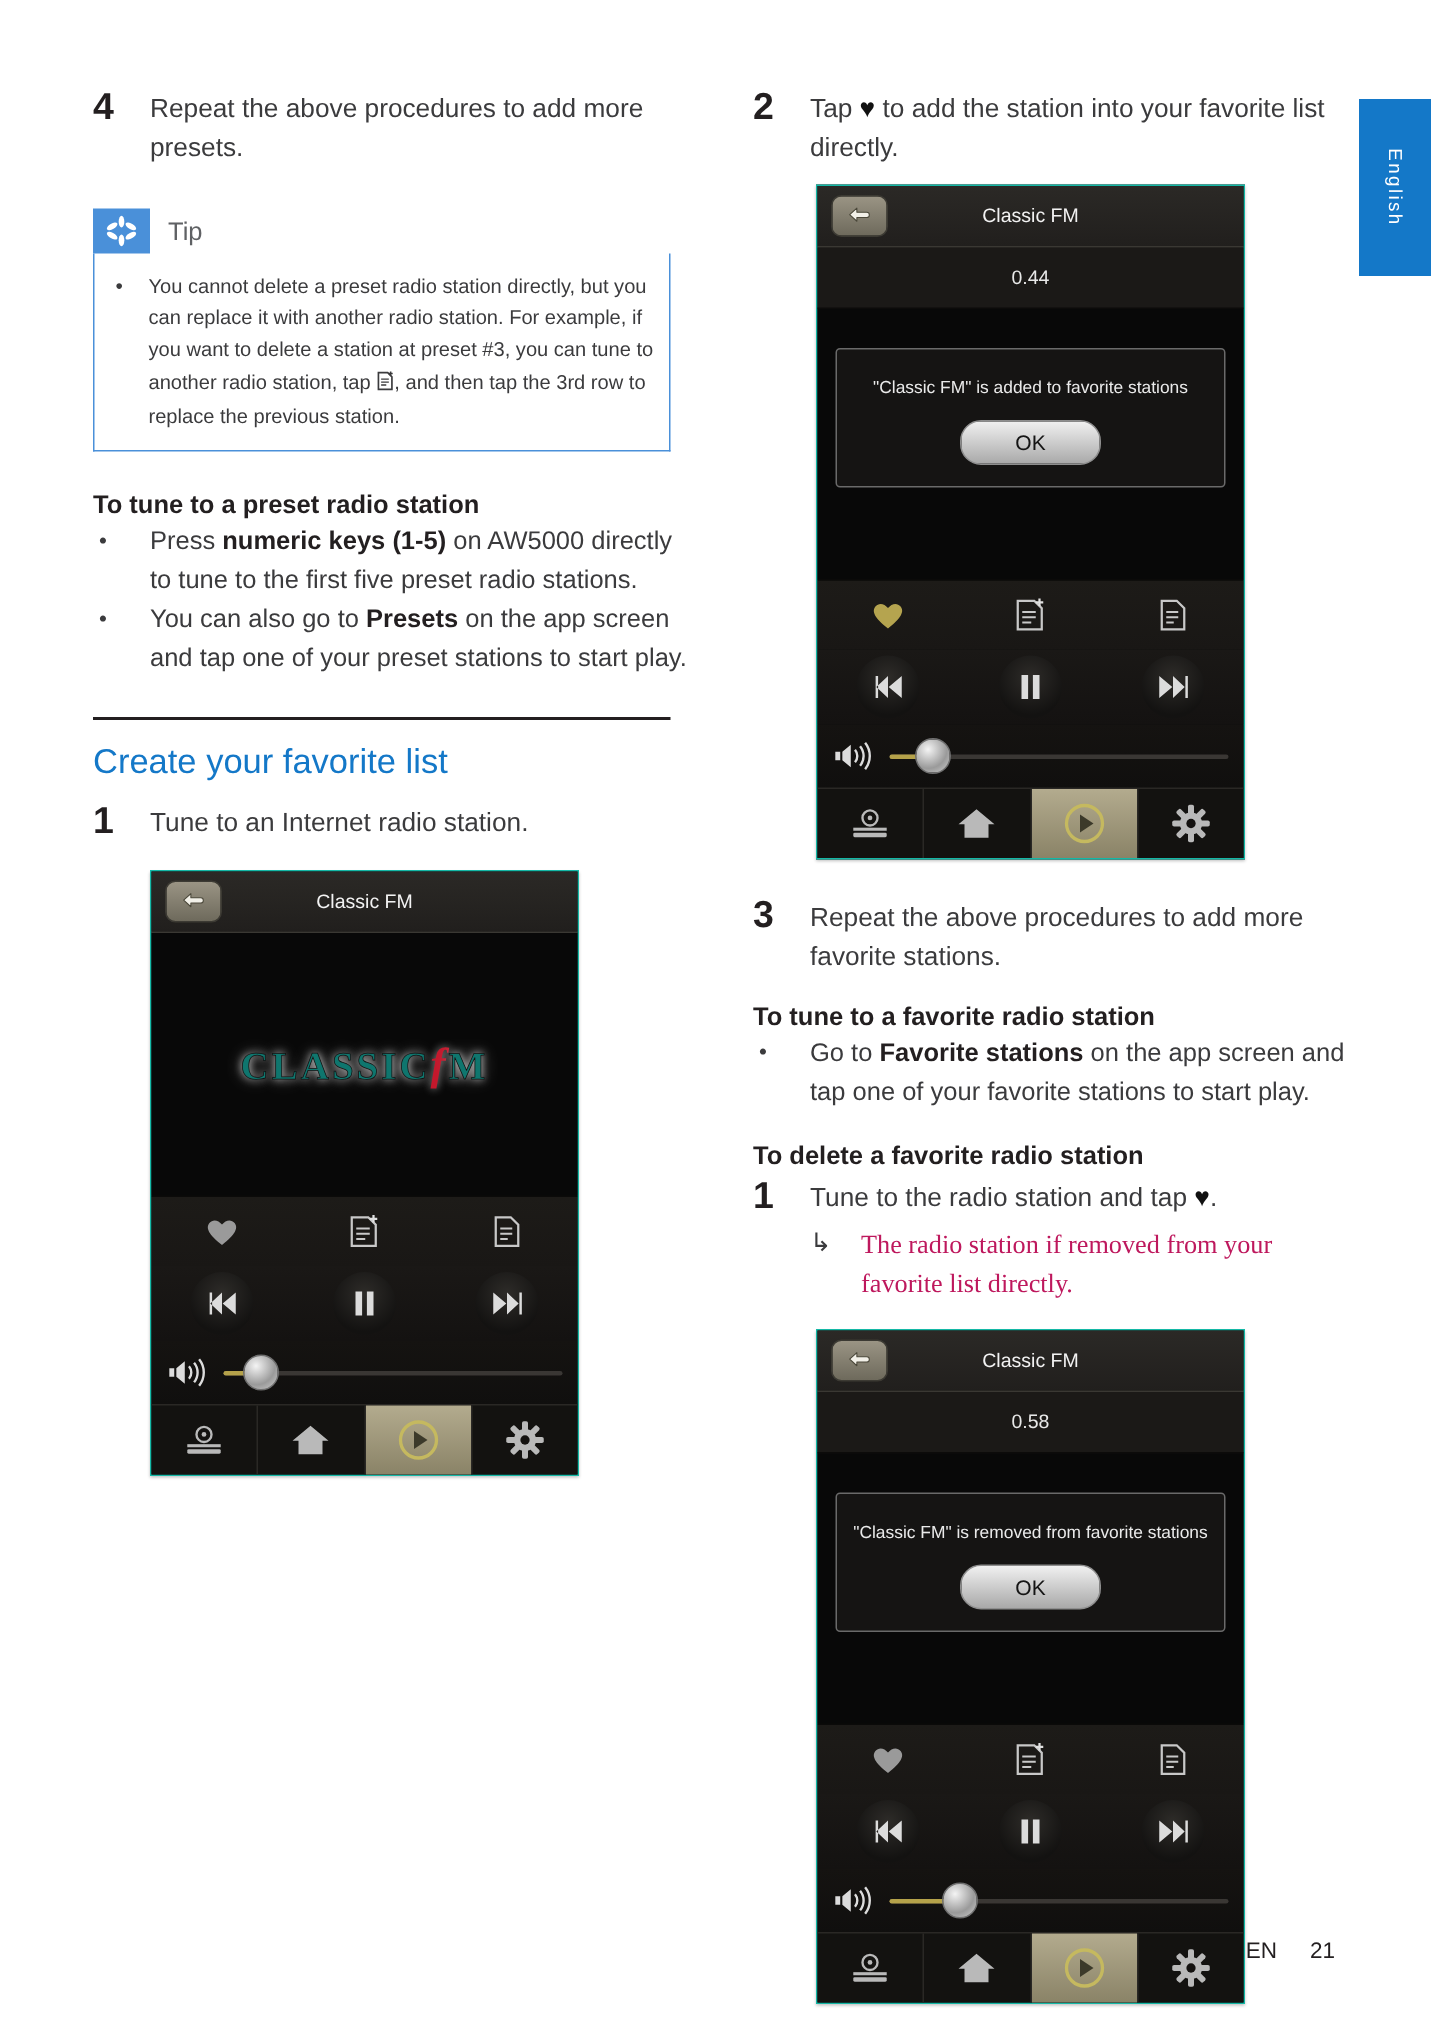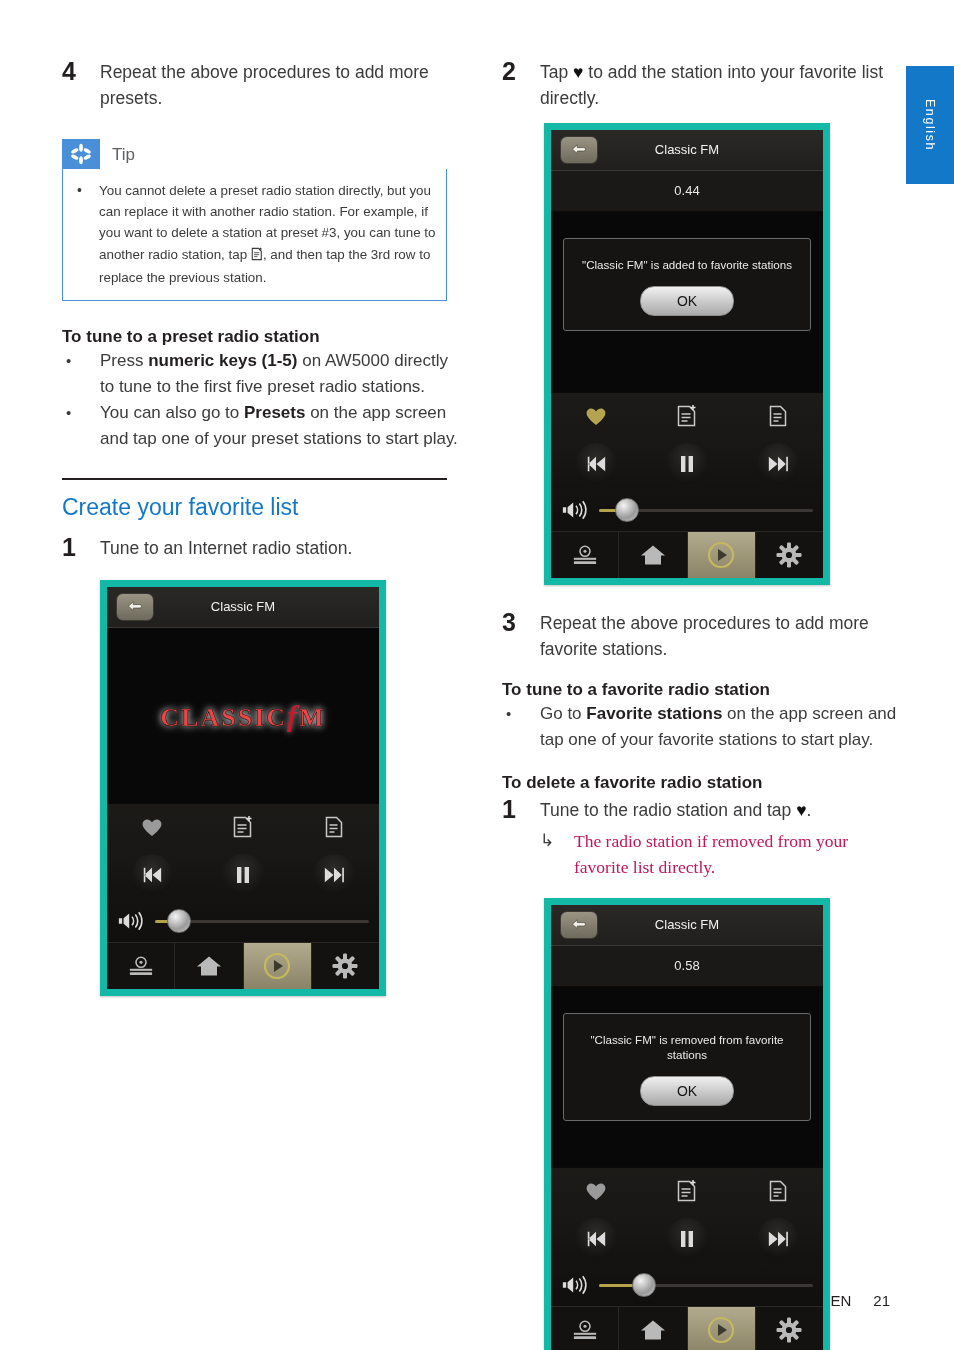--- a/index.html
+++ b/index.html
@@ -85,21 +85,21 @@
     margin-bottom:8px;
   }
 
   
   .arrow-row{display:flex;margin-left:38px;}
   .arrow-mark{flex:0 0 34px;font-size:17px;line-height:26px;color:#3b3b3d;}
   .arrow-text{flex:1;font-size:17.5px;line-height:26px;color:#be185d;font-family:Liberation Serif, serif;}
 
   
   .device{
-    width:286px;background:#0a0a0a;border:7px solid #14b8a6;
+    width:286px;background:#0a0a0a;border:1px solid #14b8a6;
     box-sizing:border-box;position:relative;
     box-shadow:0 1px 2px rgba(0,0,0,.25);
   }
   .dev-topbar{
     height:40px;background:linear-gradient(#2b2926,#211f1d);
     position:relative;border-bottom:1px solid #3a3833;
   }
   .back-btn{
     position:absolute;left:9px;top:6px;width:36px;height:26px;
     border-radius:7px;background:linear-gradient(#9a9484,#6e6a5c);
@@ -119,21 +119,21 @@
   .stage-tall{height:175px;}
   .stage-dialog{height:180px;}
 
   
   .cfm-logo{
     position:absolute;left:0;right:0;top:50%;transform:translateY(-50%);
     text-align:center;font-family:"Liberation Serif", serif;
     font-size:26px;letter-spacing:2px;font-weight:bold;
   }
   .cfm-logo .w{
-    color:#ef4444;
+    color:#0f766e;
     text-shadow:0 0 6px rgba(255,255,255,.85),0 0 12px rgba(255,255,255,.4);
     -webkit-text-stroke:0.5px #111;
   }
   .cfm-logo .r{
     color:#c4182c;font-style:italic;font-size:30px;
     text-shadow:0 0 6px rgba(255,255,255,.6);
   }
 
   
   .dialog{

